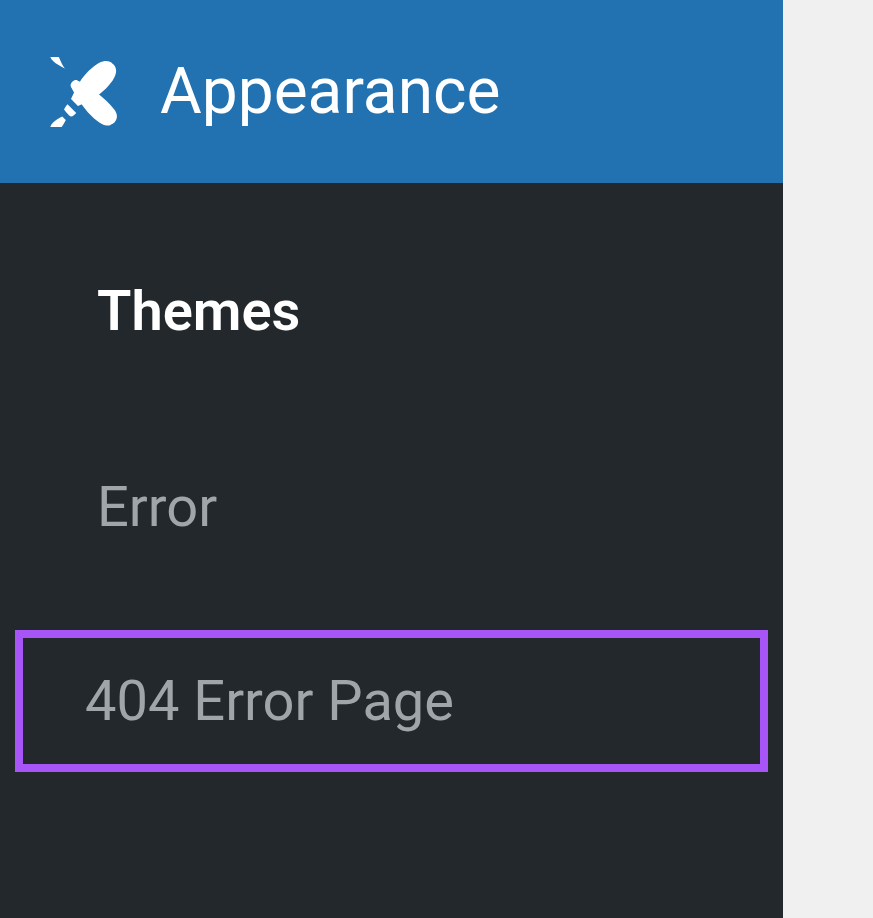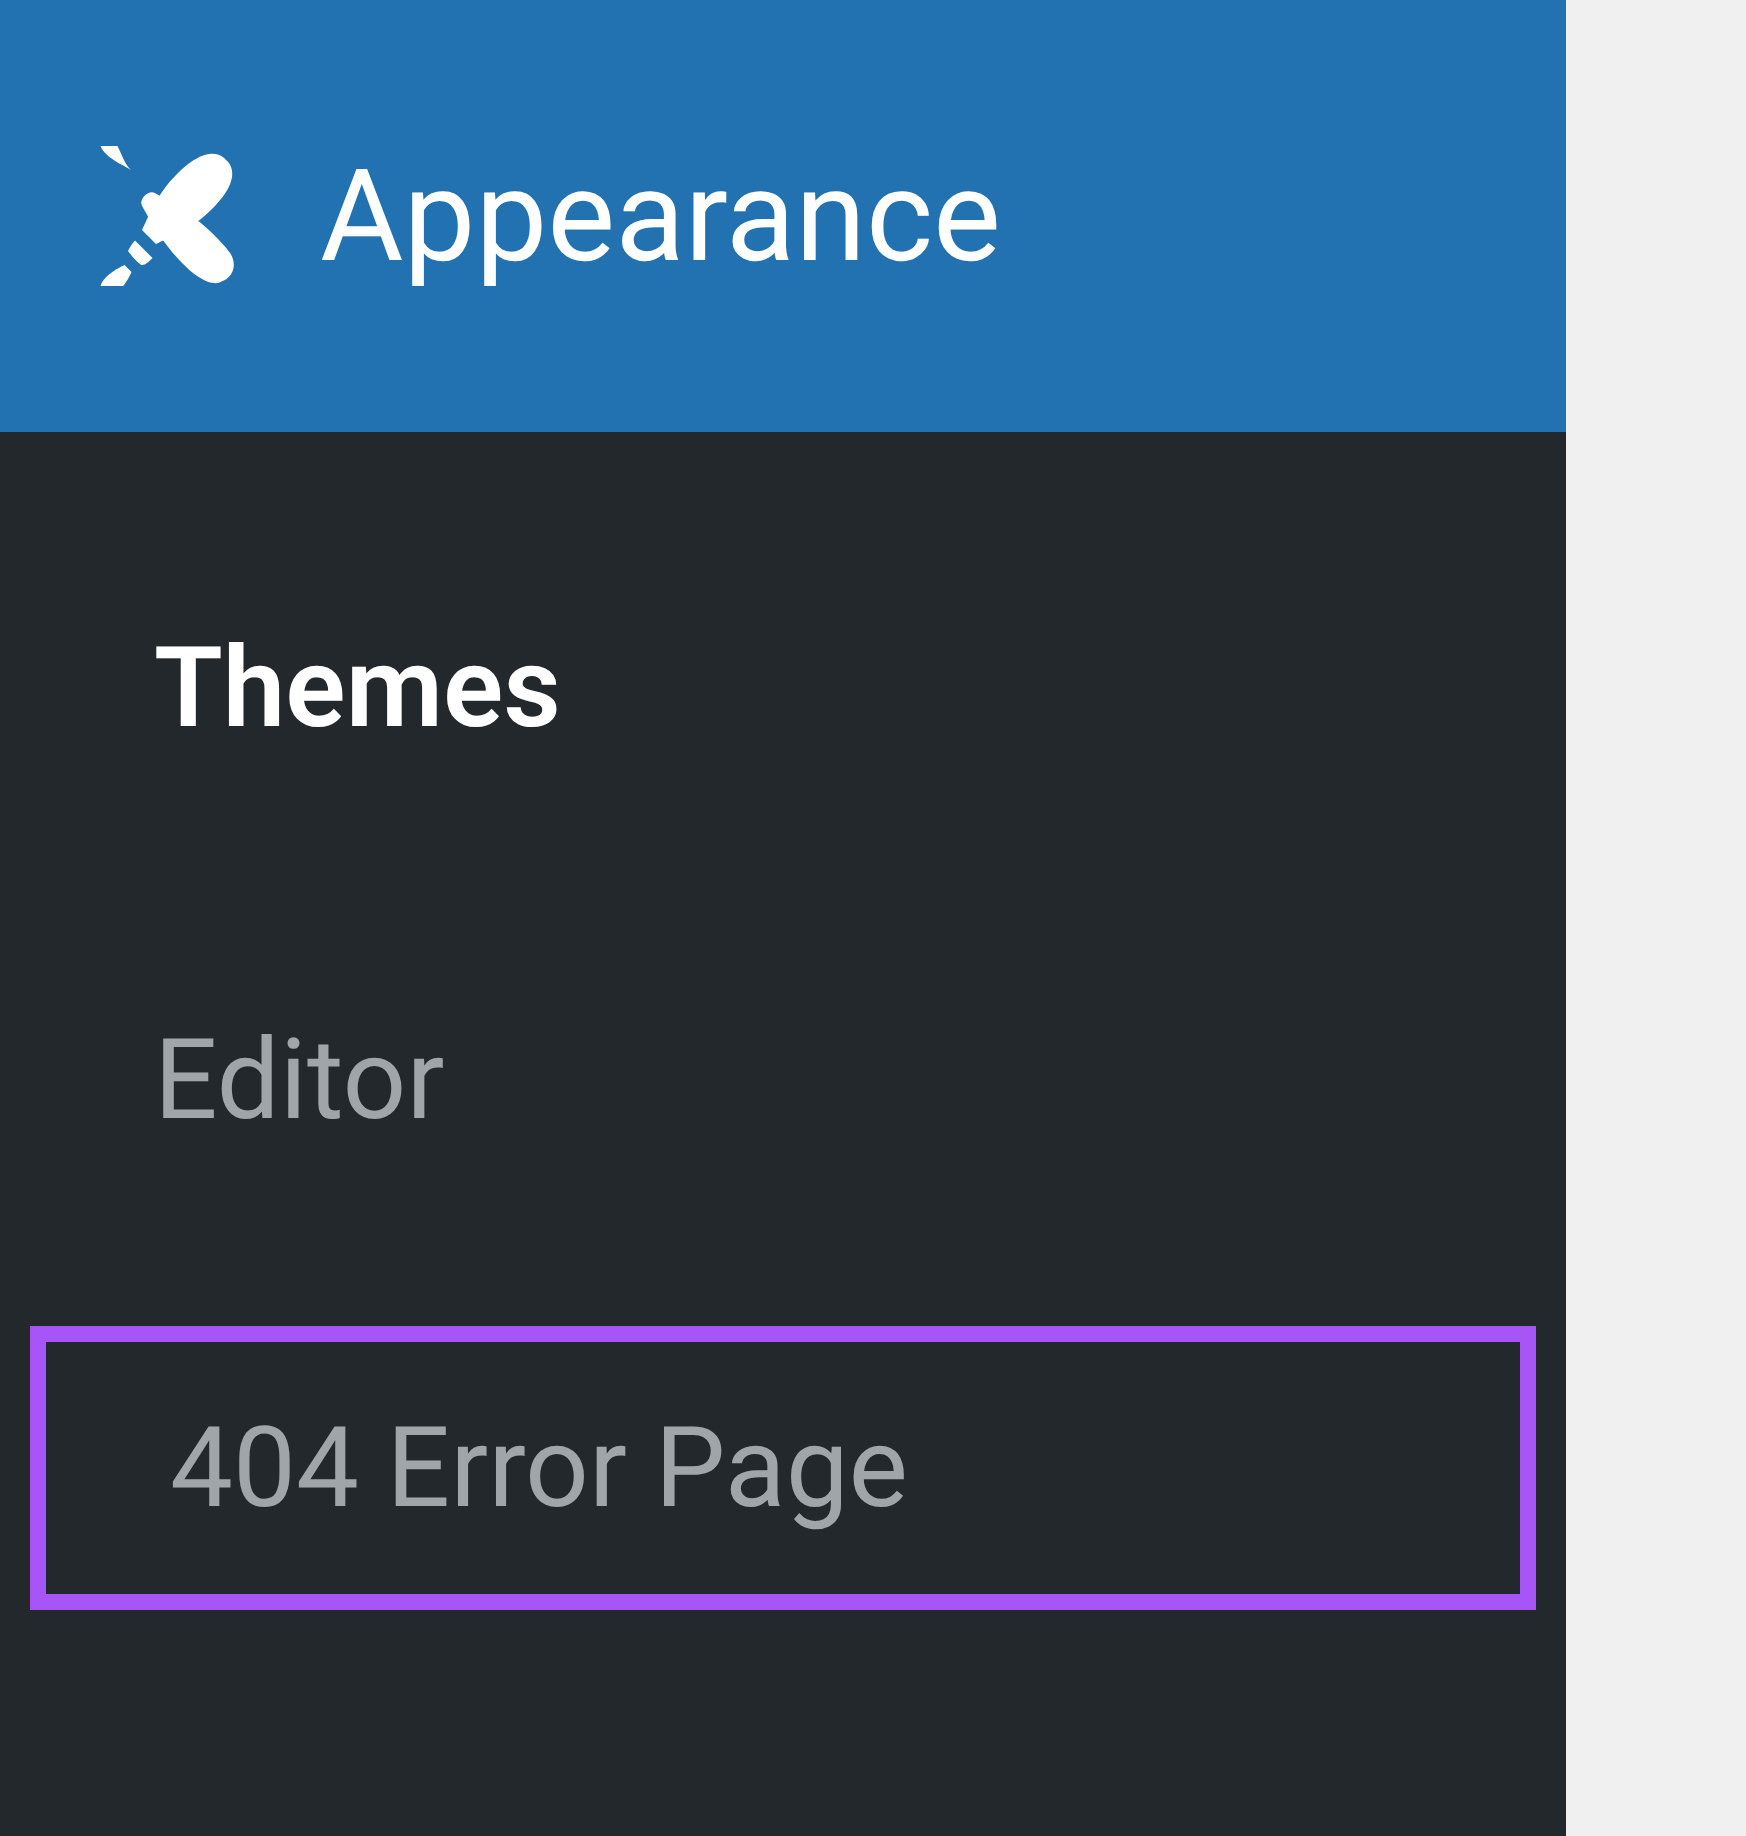--- a/index.html
+++ b/index.html
@@ -15,21 +15,21 @@
       position: relative;
     }
     .sidebar {
       width: 783px;
       height: 918px;
       background: #23282d;
       position: relative;
     }
     .menu-header {
       background: #2271b1;
-      height: 216px;
+      height: 183px;
       display: flex;
       align-items: center;
       padding-left: 50px;
       position: relative;
     }
     .menu-header-icon {
       width: 70px;
       height: 70px;
       margin-right: 40px;
       flex-shrink: 0;
@@ -47,21 +47,21 @@
       width: 0;
       height: 0;
       border-top: 30px solid transparent;
       border-bottom: 30px solid transparent;
       border-right: 30px solid #f0f0f0;
     }
     .submenu {
       padding: 60px 0 0 0;
     }
     .submenu-item {
-      padding: 35px 77px;
+      padding: 35px 97px;
       font-size: 56px;
       cursor: pointer;
       position: relative;
     }
     .submenu-item.active {
       color: #ffffff;
       font-weight: 600;
     }
     .submenu-item.inactive {
       color: #a0a5aa;
@@ -94,19 +94,19 @@
     </span>
     <span class="menu-header-text">Appearance</span>
     <span class="arrow-indicator"></span>
   </div>
 
   <div class="submenu">
     <div class="submenu-item active">
       <span>Themes</span>
     </div>
     <div class="submenu-item inactive">
-      <span>Editor</span>
+      <span>Error</span>
     </div>
     <div class="submenu-item inactive highlighted">
       <span>404 Error Page</span>
     </div>
   </div>
 </div>
 
 </body></html>

